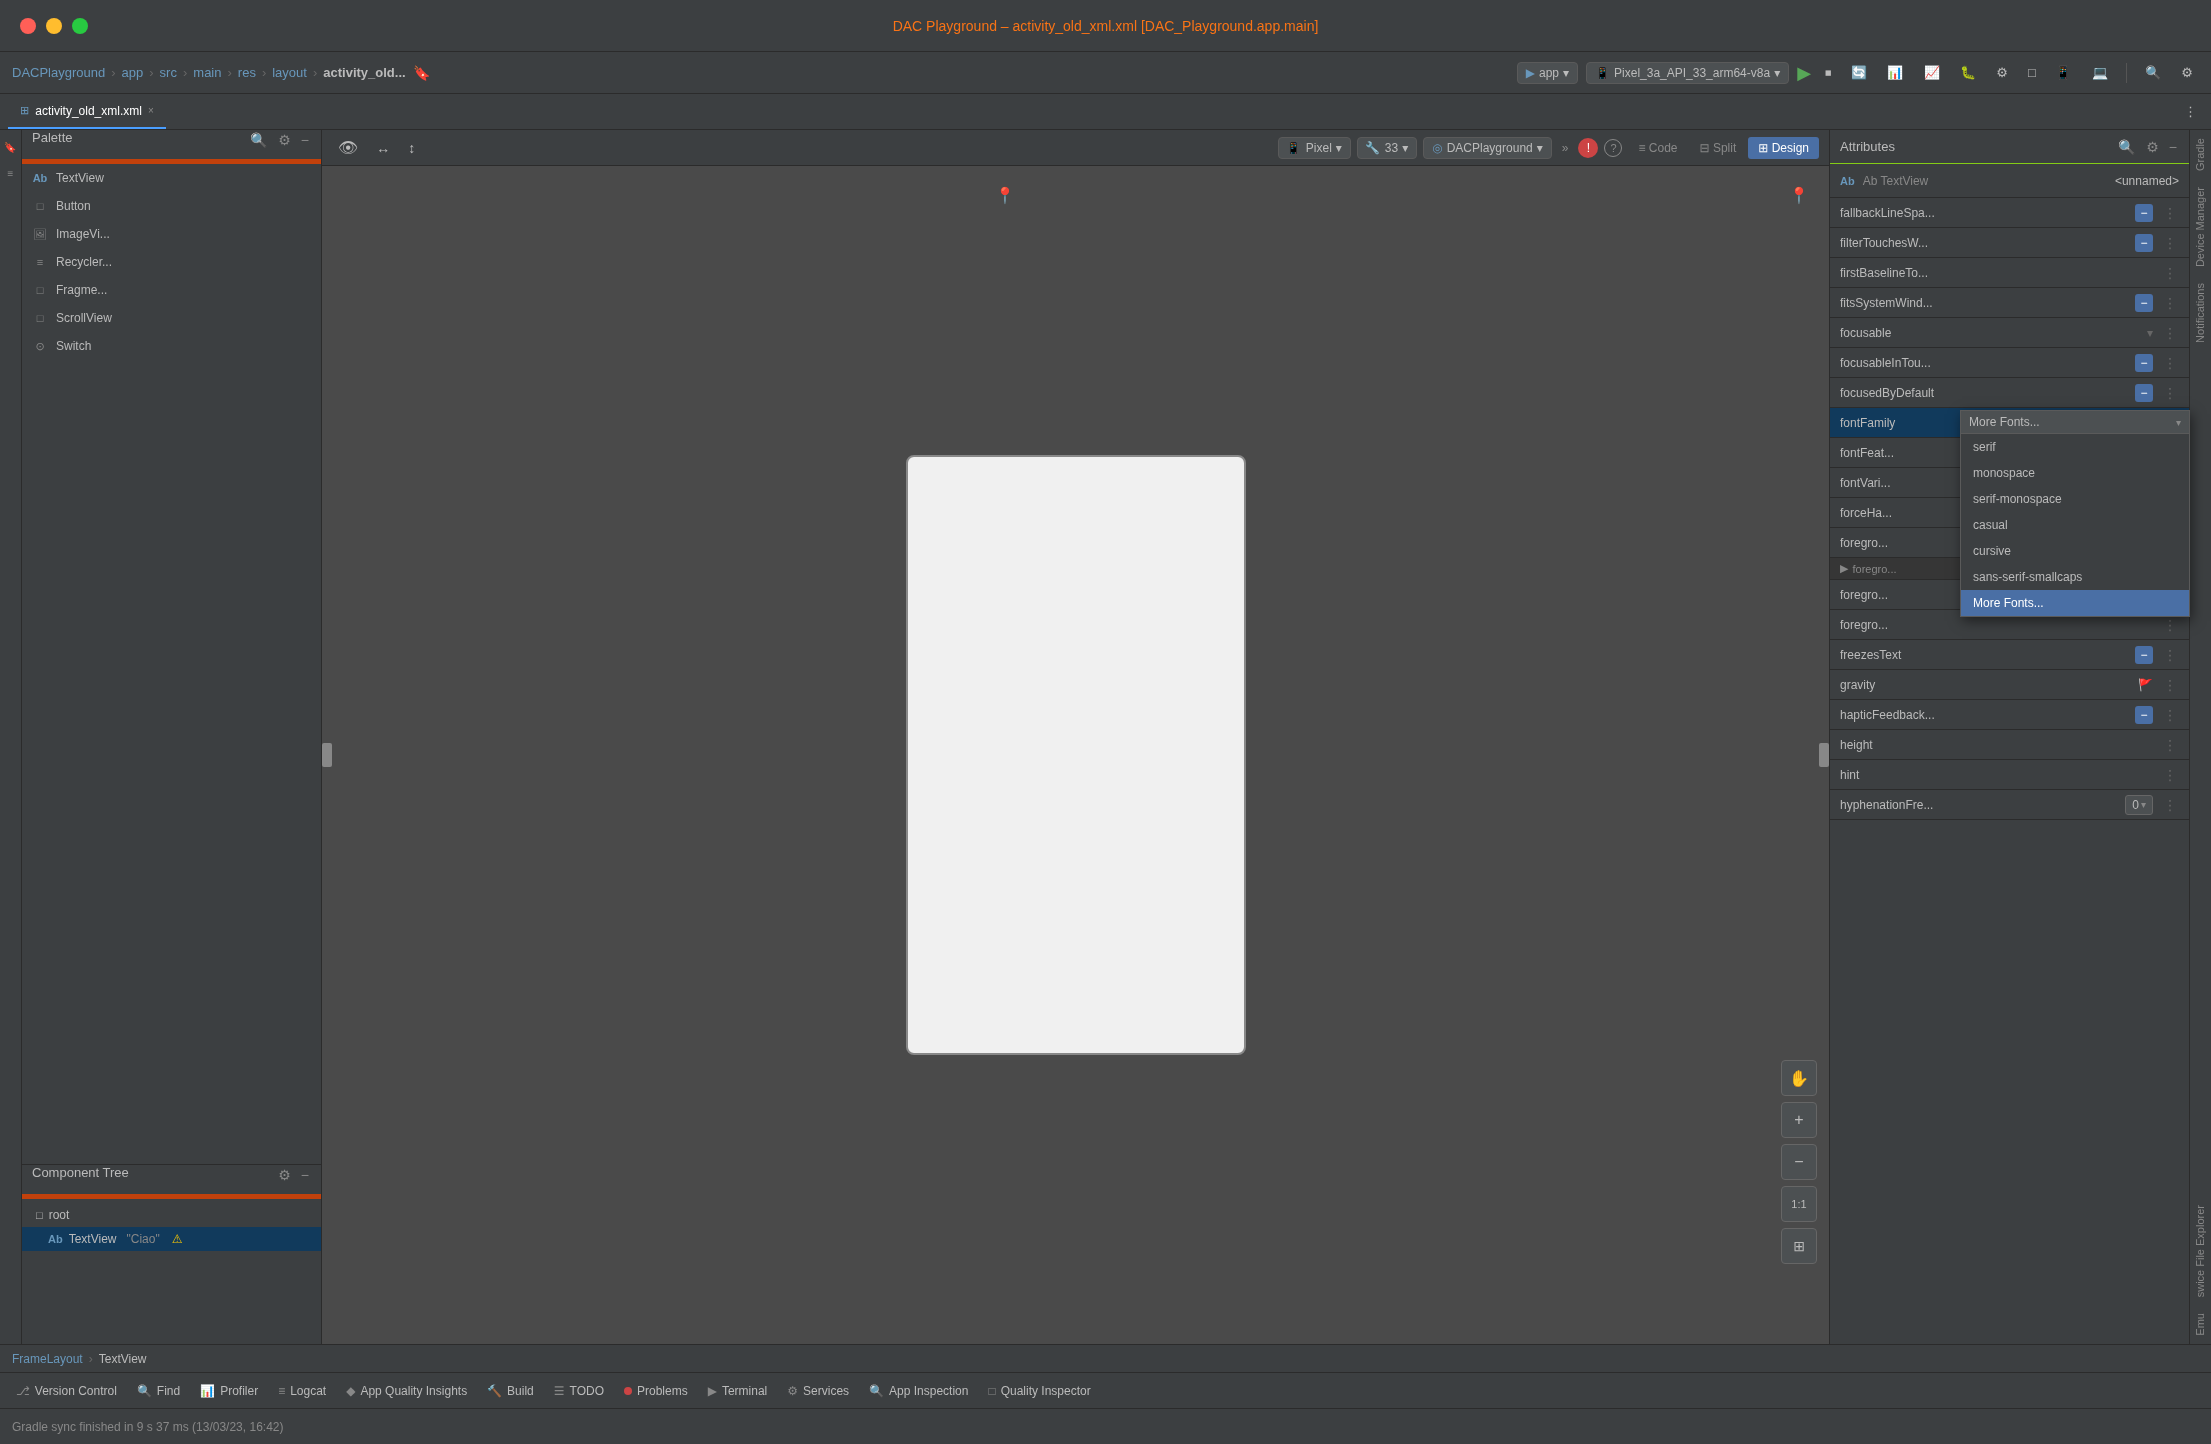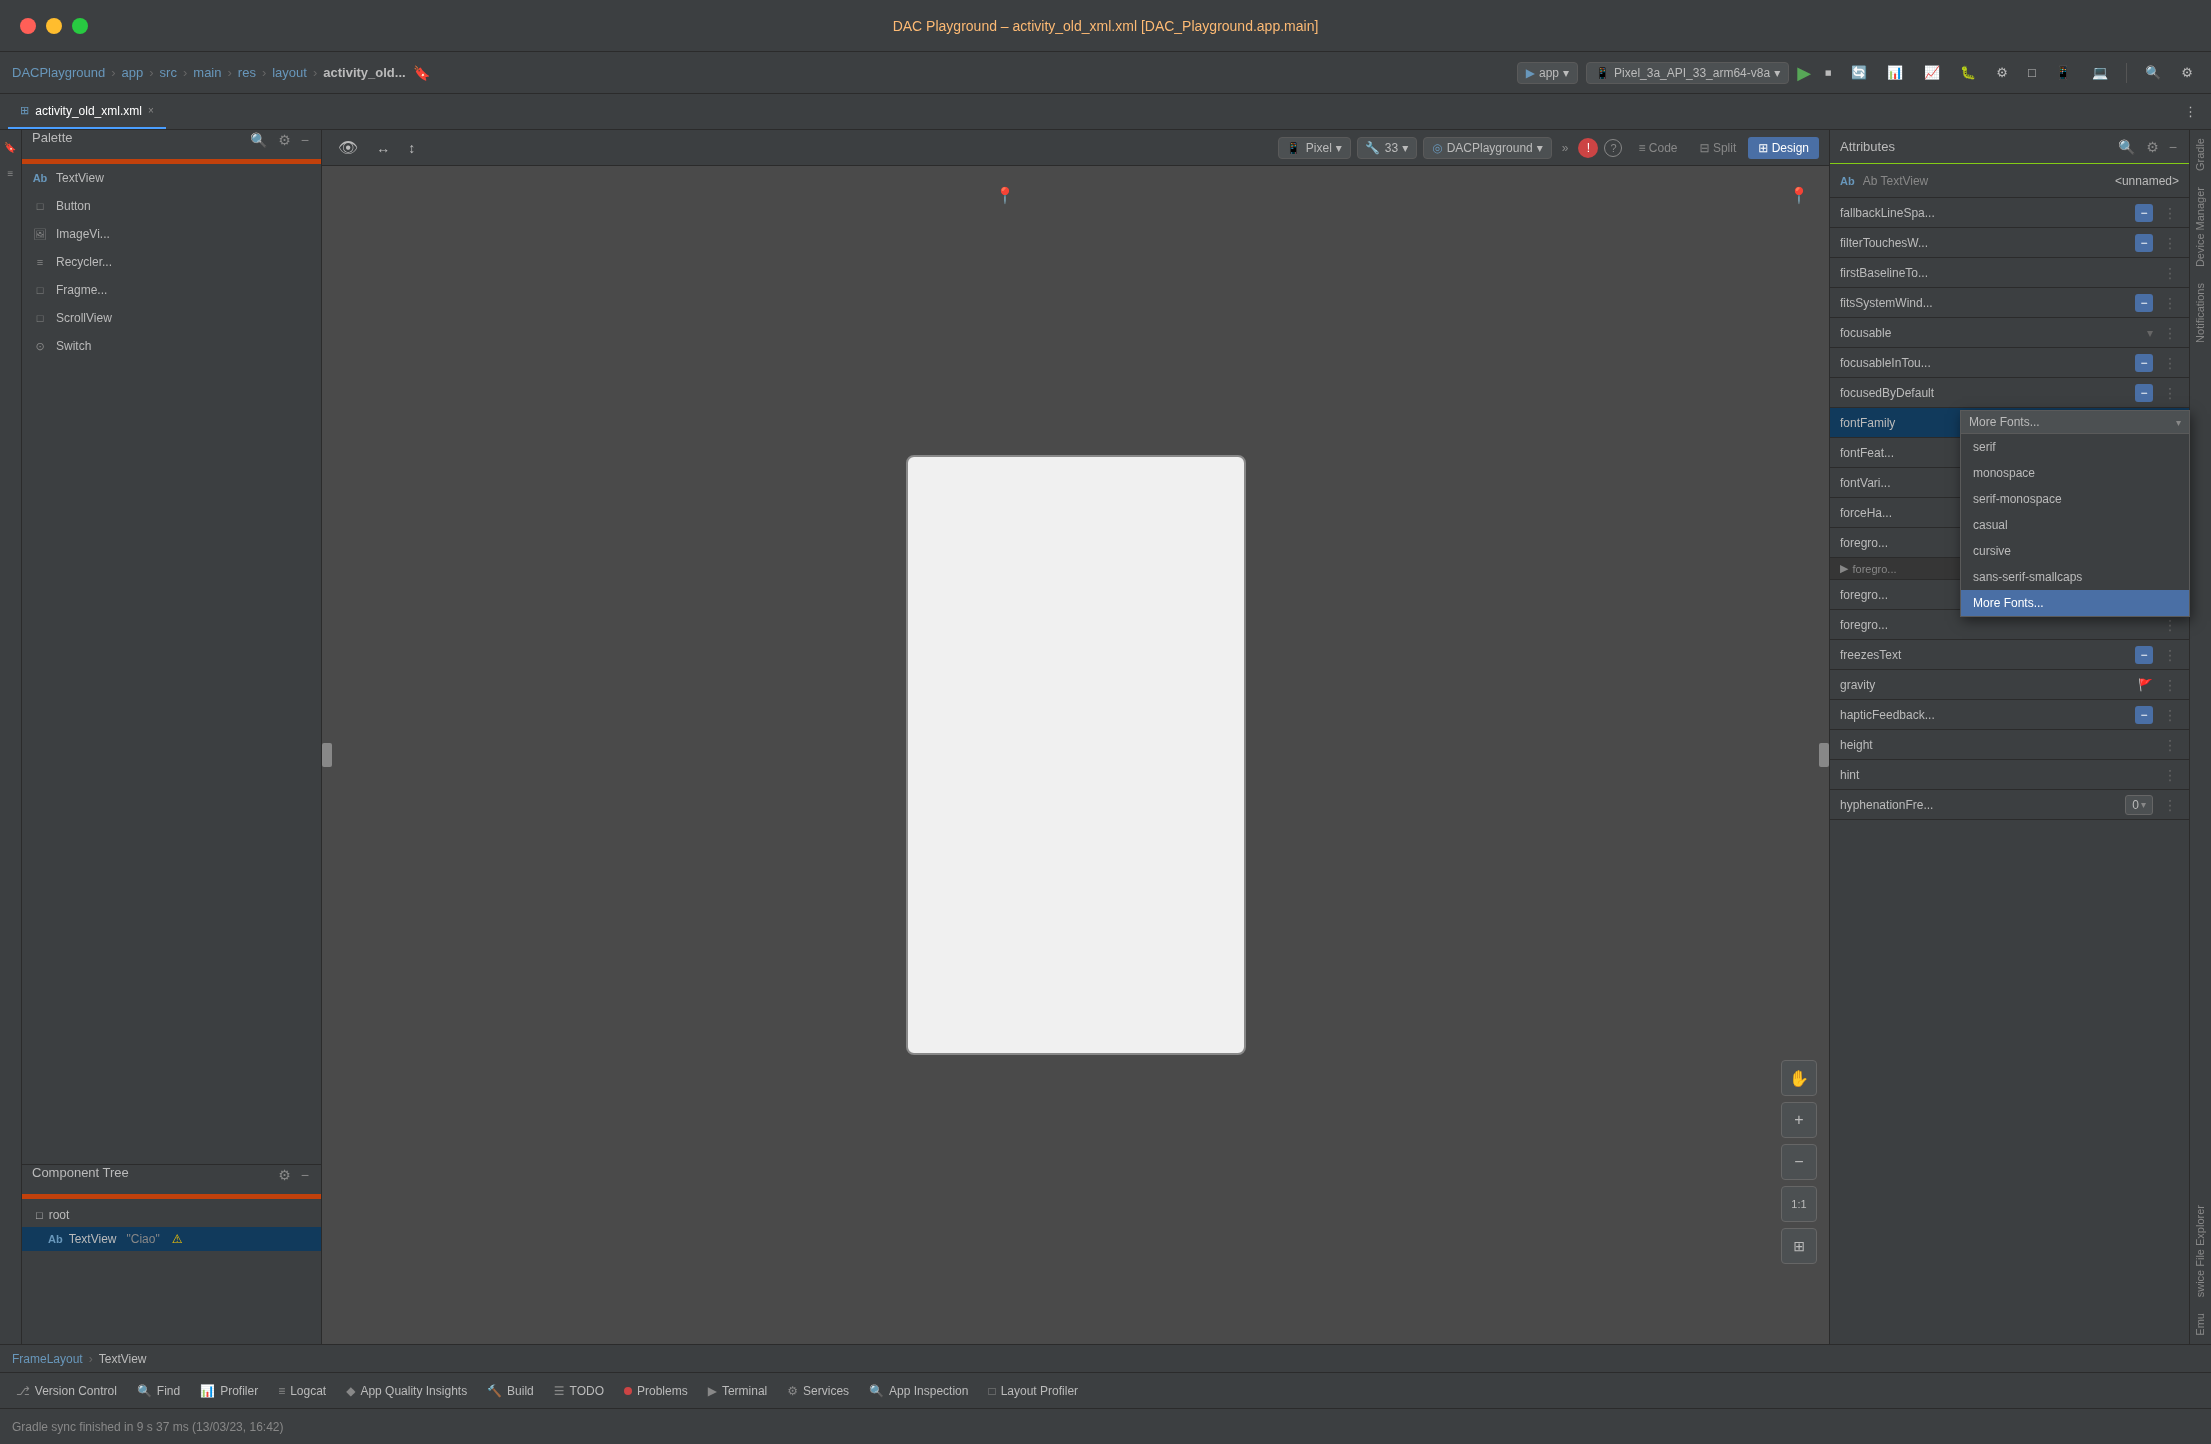--- a/index.html
+++ b/index.html
@@ -34,21 +34,21 @@
       width: 16px;
       height: 16px;
       border-radius: 50%;
       border: none;
       cursor: pointer;
     }
     .btn-close { background: #ff5f57; }
     .btn-min { background: #ffbd2e; }
     .btn-max { background: #28ca41; }
     .titlebar-title {
-      color: #fdba74;
+      color: #f97316;
       font-size: 14px;
     }
 
     
     .breadcrumb-bar {
       height: 42px;
       background: #3c3f41;
       display: flex;
       align-items: center;
       padding: 0 12px;
@@ -1002,19 +1002,19 @@
   <button class="bottom-tool-btn">
     <span class="bottom-tool-icon">⚙</span>
     <span>Services</span>
   </button>
   <button class="bottom-tool-btn">
     <span class="bottom-tool-icon">🔍</span>
     <span>App Inspection</span>
   </button>
   <button class="bottom-tool-btn">
     <span class="bottom-tool-icon">□</span>
-    <span>Layout Profiler</span>
+    <span>Quality Inspector</span>
   </button>
 </div>
 
 <div class="status-bar">
   <span>Gradle sync finished in 9 s 37 ms (13/03/23, 16:42)</span>
 </div>
 
 </body></html>

